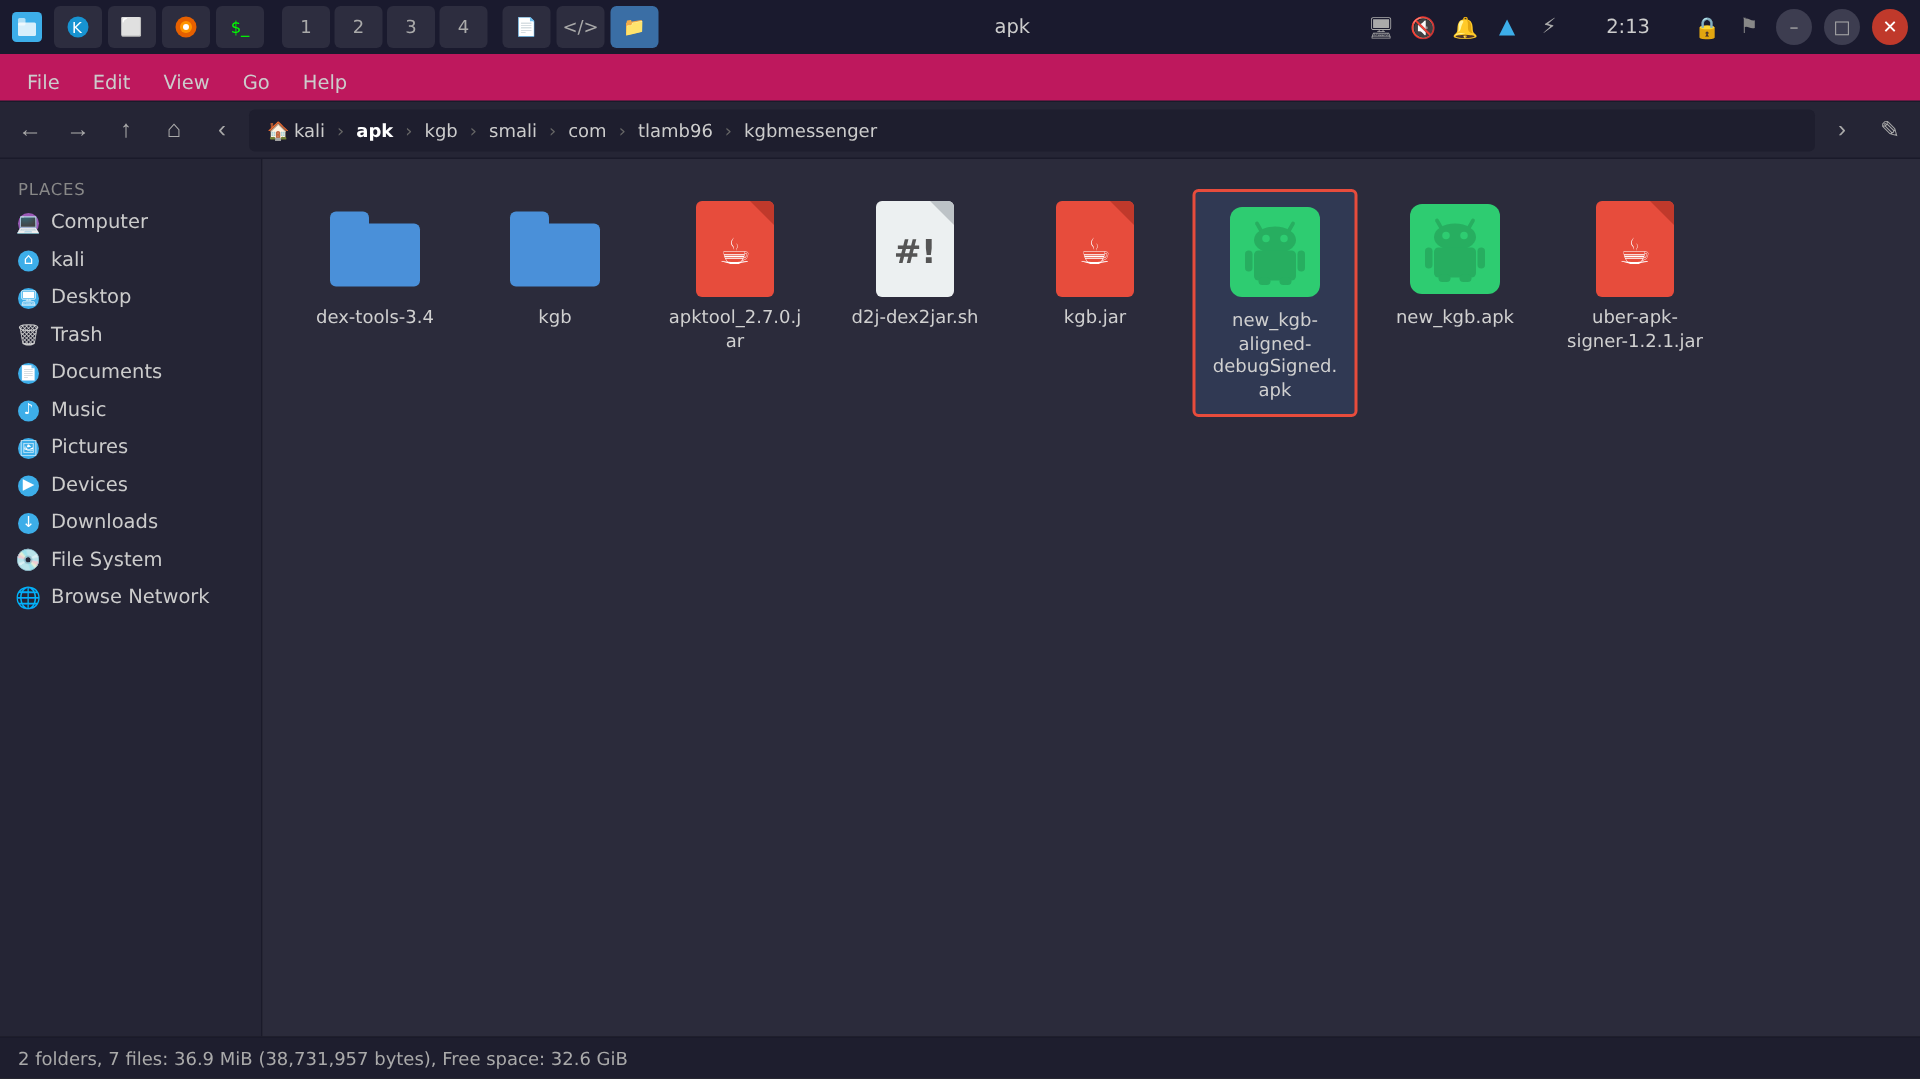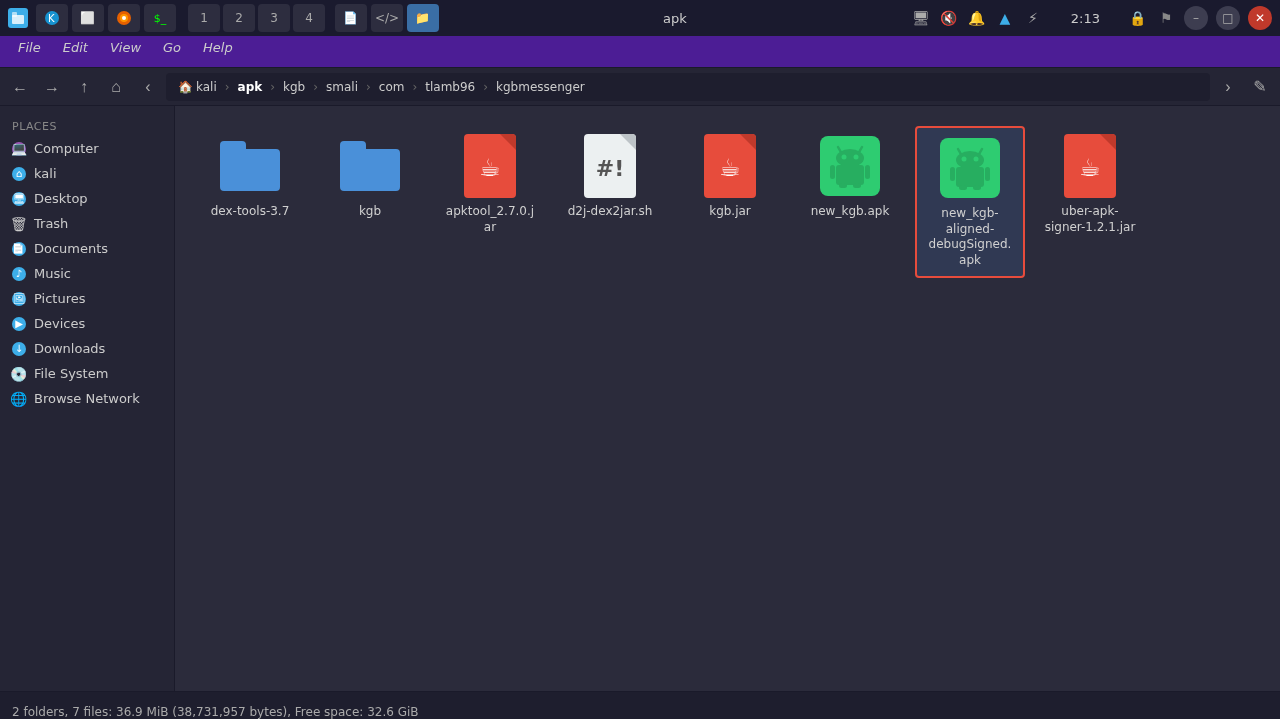--- a/index.html
+++ b/index.html
@@ -58,28 +58,27 @@
       display: flex; align-items: center; justify-content: center;
       cursor: pointer; font-size: 12px;
     }
     .win-btn-min { background: #3d3d50; color: #aaa; }
     .win-btn-max { background: #3d3d50; color: #aaa; }
     .win-btn-close { background: #c0392b; color: #fff; }
 
     
     .menubar {
       height: 32px;
-      background: #4c1d95;
-      display: flex;
-      align-items: flex-start;
+      background: #be185d;
+      display: flex;
+      align-items: flex-end;
       padding: 0 8px;
       gap: 2px;
       flex-shrink: 0;
       border-bottom: 1px solid #1a1a2a;
-      font-style: italic;
     }
     .menu-item {
       padding: 4px 10px;
       border-radius: 3px;
       cursor: pointer;
       color: #ccc;
       font-size: 13px;
     }
 
     
@@ -225,21 +224,21 @@
       height: 12px;
       background: #4a90d9;
       border-radius: 4px 4px 0 0;
     }
 
     
     .statusbar {
       height: 28px;
       background: #1e1e2e;
       display: flex;
-      align-items: flex-end;
+      align-items: center;
       padding: 0 12px;
       font-size: 12px;
       color: #aaa;
       border-top: 1px solid #1a1a2a;
       flex-shrink: 0;
     }
   </style>
 </head>
 <body>
 
@@ -390,21 +389,21 @@
   </div>
 
   <div class="file-area" id="file-area">
   <div class="file-item">
       <div class="file-icon">
         <div class="folder-icon-shape">
       <div class="folder-tab"></div>
       <div class="folder-body"></div>
     </div>
       </div>
-      <div class="file-label">dex-tools-3.7</div>
+      <div class="file-label">dex-tools-3.4</div>
     </div>
       <div class="file-item">
       <div class="file-icon">
         <div class="folder-icon-shape">
       <div class="folder-tab"></div>
       <div class="folder-body"></div>
     </div>
       </div>
       <div class="file-label">kgb</div>
     </div>
@@ -428,21 +427,21 @@
     </div>
       <div class="file-item">
       <div class="file-icon">
         <div style="width:52px;height:64px;background:#e74c3c;border-radius:4px;display:flex;flex-direction:column;align-items:center;justify-content:center;position:relative;overflow:hidden;">
       <div style="position:absolute;top:0;right:0;width:0;height:0;border-style:solid;border-width:0 16px 16px 0;border-color:transparent #c0392b transparent transparent;"></div>
       <span style="color:white;font-size:24px;margin-top:4px;">☕</span>
     </div>
       </div>
       <div class="file-label">kgb.jar</div>
     </div>
-      <div class="file-item">
+      <div class="file-item selected">
       <div class="file-icon">
         <div style="width:60px;height:60px;background:#2ecc71;border-radius:8px;display:flex;align-items:center;justify-content:center;position:relative;">
       <svg width="40" height="44" viewBox="0 0 40 44">
 
         <line x1="12" y1="10" x2="8" y2="3" stroke="#27ae60" stroke-width="2.5" stroke-linecap="round"></line>
 
         <line x1="28" y1="10" x2="32" y2="3" stroke="#27ae60" stroke-width="2.5" stroke-linecap="round"></line>
 
         <ellipse cx="20" cy="14" rx="14" ry="9" fill="#27ae60"></ellipse>
 
@@ -453,23 +452,23 @@
 
         <rect x="0" y="21" width="5" height="14" rx="2.5" fill="#27ae60"></rect>
 
         <rect x="35" y="21" width="5" height="14" rx="2.5" fill="#27ae60"></rect>
 
         <rect x="9" y="39" width="8" height="5" rx="2.5" fill="#27ae60"></rect>
         <rect x="23" y="39" width="8" height="5" rx="2.5" fill="#27ae60"></rect>
       </svg>
     </div>
       </div>
-      <div class="file-label">new_kgb.apk</div>
-    </div>
-      <div class="file-item selected">
+      <div class="file-label">new_kgb-aligned-debugSigned.apk</div>
+    </div>
+      <div class="file-item">
       <div class="file-icon">
         <div style="width:60px;height:60px;background:#2ecc71;border-radius:8px;display:flex;align-items:center;justify-content:center;position:relative;">
       <svg width="40" height="44" viewBox="0 0 40 44">
 
         <line x1="12" y1="10" x2="8" y2="3" stroke="#27ae60" stroke-width="2.5" stroke-linecap="round"></line>
 
         <line x1="28" y1="10" x2="32" y2="3" stroke="#27ae60" stroke-width="2.5" stroke-linecap="round"></line>
 
         <ellipse cx="20" cy="14" rx="14" ry="9" fill="#27ae60"></ellipse>
 
@@ -480,21 +479,21 @@
 
         <rect x="0" y="21" width="5" height="14" rx="2.5" fill="#27ae60"></rect>
 
         <rect x="35" y="21" width="5" height="14" rx="2.5" fill="#27ae60"></rect>
 
         <rect x="9" y="39" width="8" height="5" rx="2.5" fill="#27ae60"></rect>
         <rect x="23" y="39" width="8" height="5" rx="2.5" fill="#27ae60"></rect>
       </svg>
     </div>
       </div>
-      <div class="file-label">new_kgb-aligned-debugSigned.apk</div>
+      <div class="file-label">new_kgb.apk</div>
     </div>
       <div class="file-item">
       <div class="file-icon">
         <div style="width:52px;height:64px;background:#e74c3c;border-radius:4px;display:flex;flex-direction:column;align-items:center;justify-content:center;position:relative;overflow:hidden;">
       <div style="position:absolute;top:0;right:0;width:0;height:0;border-style:solid;border-width:0 16px 16px 0;border-color:transparent #c0392b transparent transparent;"></div>
       <span style="color:white;font-size:24px;margin-top:4px;">☕</span>
     </div>
       </div>
       <div class="file-label">uber-apk-signer-1.2.1.jar</div>
     </div>

